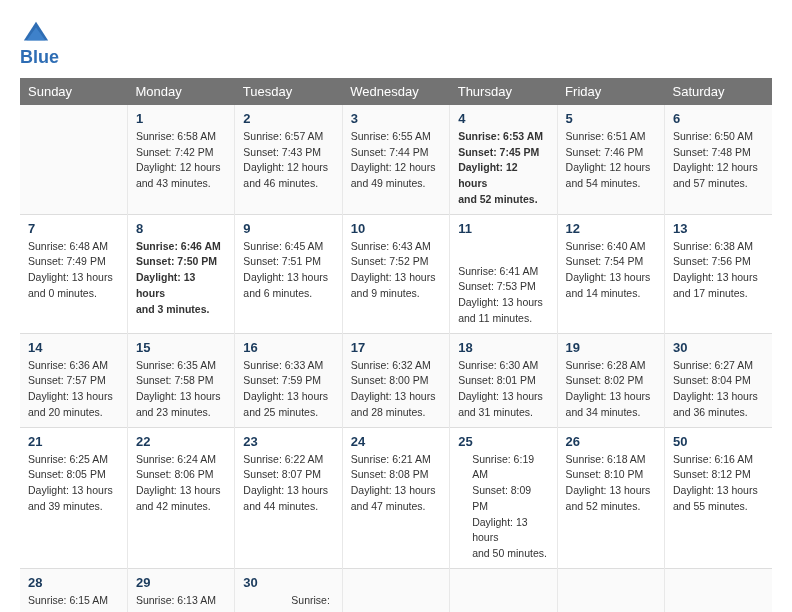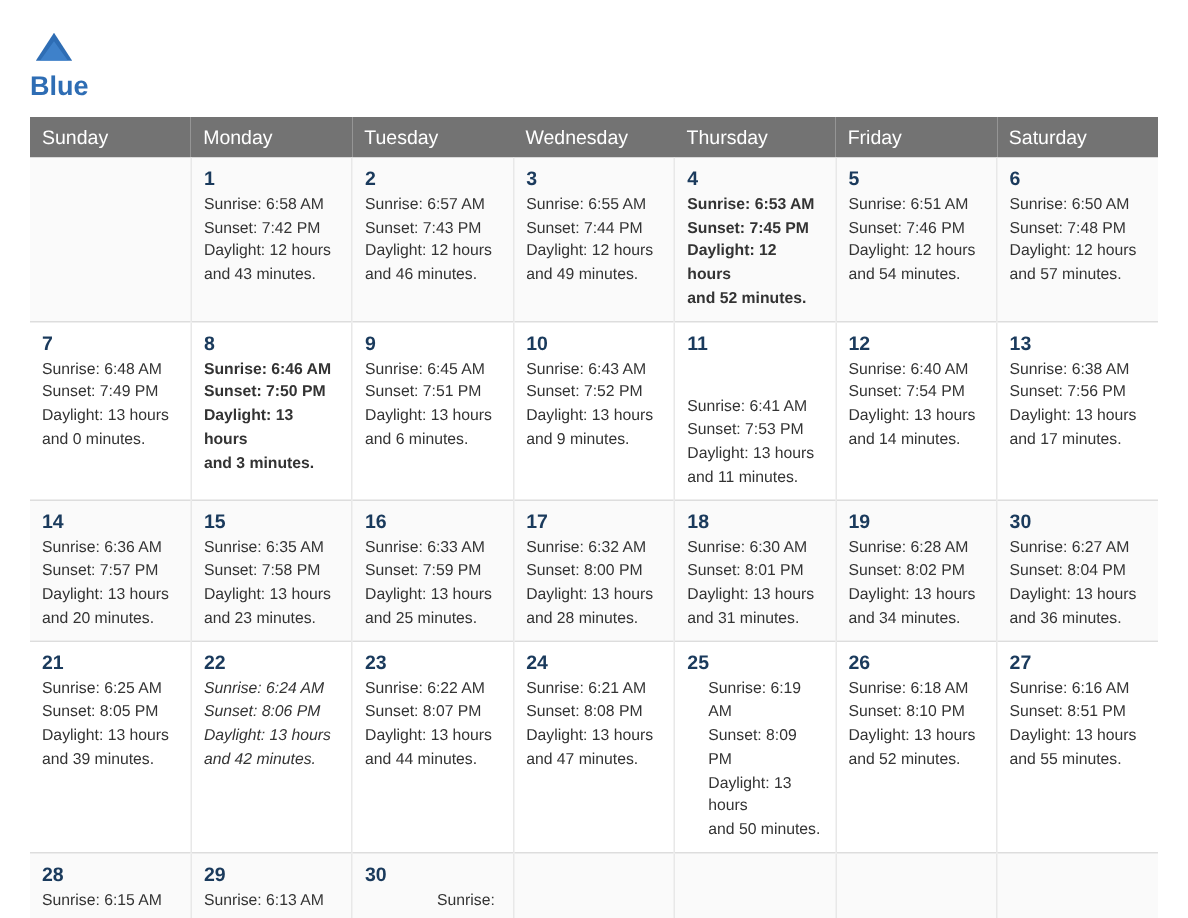--- a/index.html
+++ b/index.html
@@ -279,21 +279,21 @@
       <tr>
         <td>
           <div class="day-num">21</div>
           <div class="day-info" style="white-space: pre-line;">Sunrise: 6:25 AM
 Sunset: 8:05 PM
 Daylight: 13 hours
 and 39 minutes.</div>
         </td>
         <td>
           <div class="day-num">22</div>
-          <div class="day-info" style="white-space: pre-line; font-style: italic;">Sunrise: 6:24 AM
+          <div class="day-info" style="white-space: pre-line;">Sunrise: 6:24 AM
 Sunset: 8:06 PM
 Daylight: 13 hours
 and 42 minutes.</div>
         </td>
         <td>
           <div class="day-num">23</div>
           <div class="day-info" style="white-space: pre-line;">Sunrise: 6:22 AM
 Sunset: 8:07 PM
 Daylight: 13 hours
 and 44 minutes.</div>
@@ -313,23 +313,23 @@
 and 50 minutes.</div>
         </td>
         <td>
           <div class="day-num">26</div>
           <div class="day-info" style="white-space: pre-line;">Sunrise: 6:18 AM
 Sunset: 8:10 PM
 Daylight: 13 hours
 and 52 minutes.</div>
         </td>
         <td>
-          <div class="day-num">27</div>
+          <div class="day-num">50</div>
           <div class="day-info" style="white-space: pre-line;">Sunrise: 6:16 AM
-Sunset: 8:51 PM
+Sunset: 8:12 PM
 Daylight: 13 hours
 and 55 minutes.</div>
         </td>
       </tr>
       <tr>
         <td>
           <div class="day-num">28</div>
           <div class="day-info" style="white-space: pre-line;">Sunrise: 6:15 AM
 Sunset: 8:13 PM
 Daylight: 13 hours

